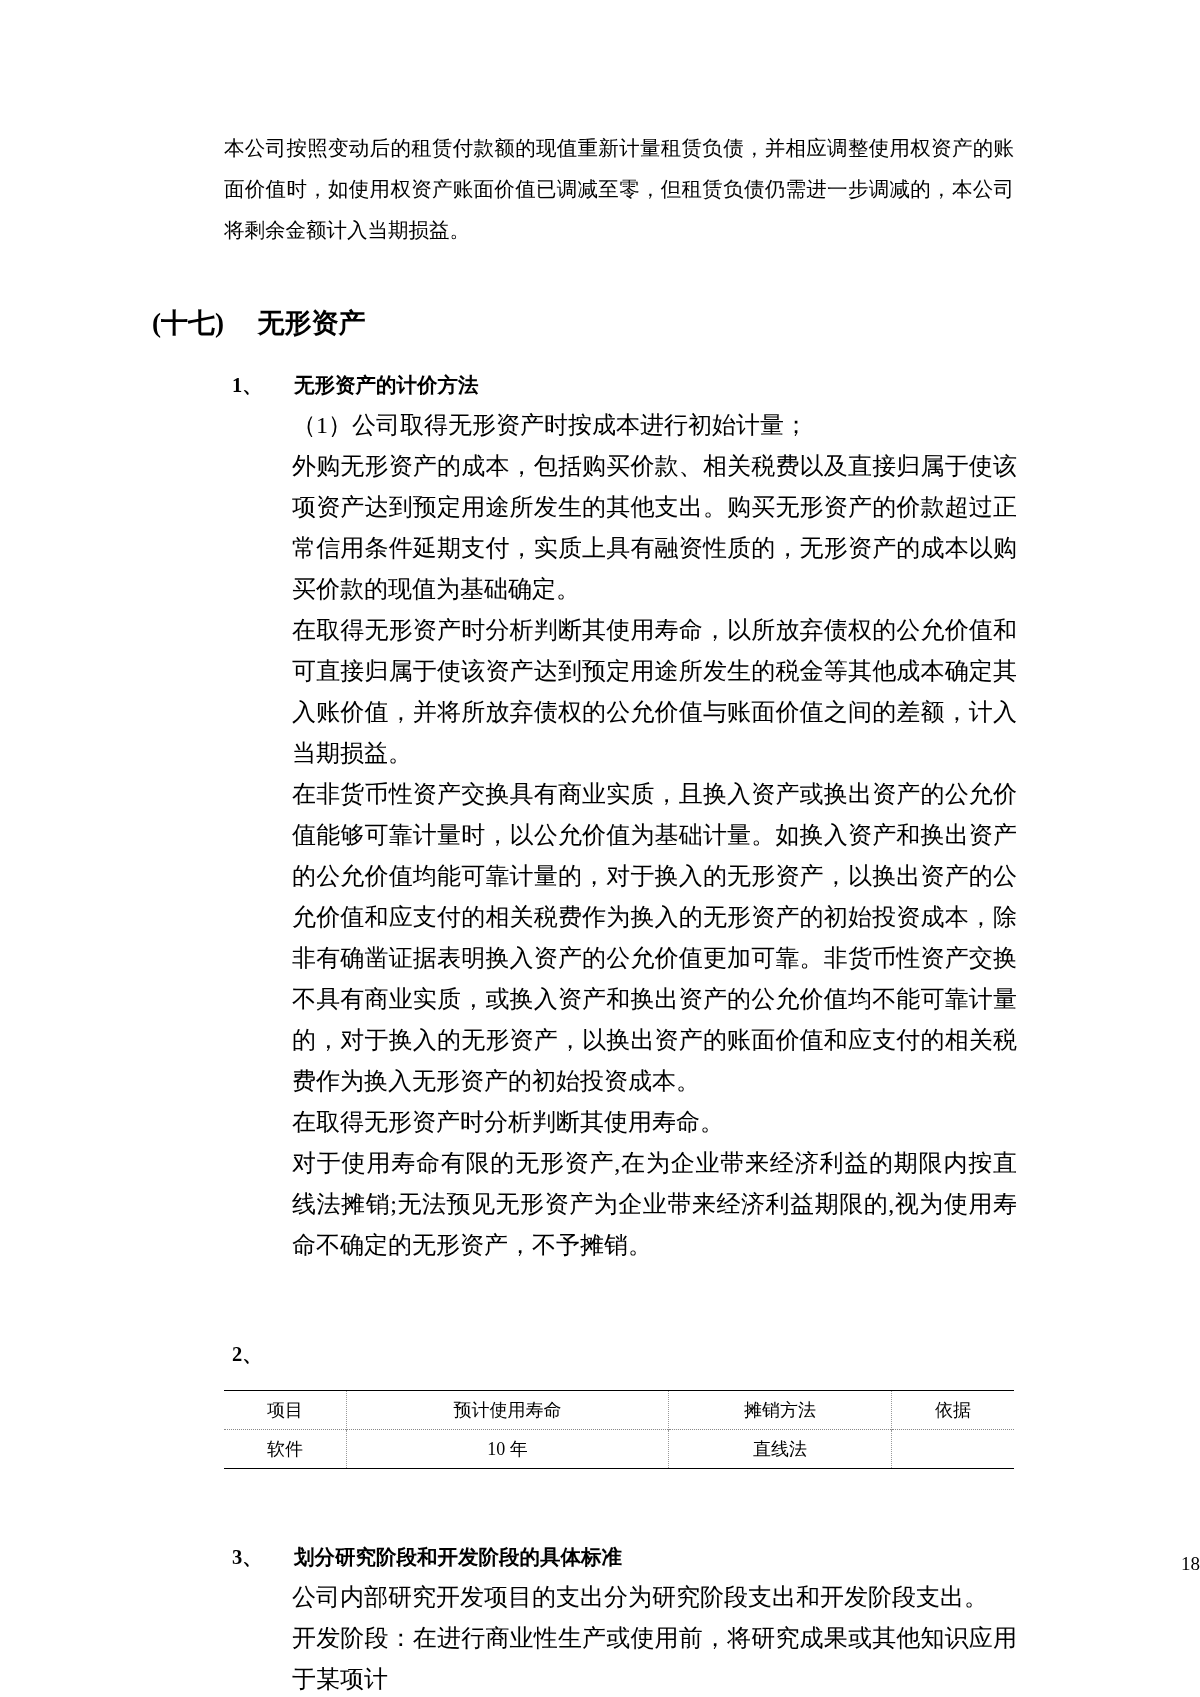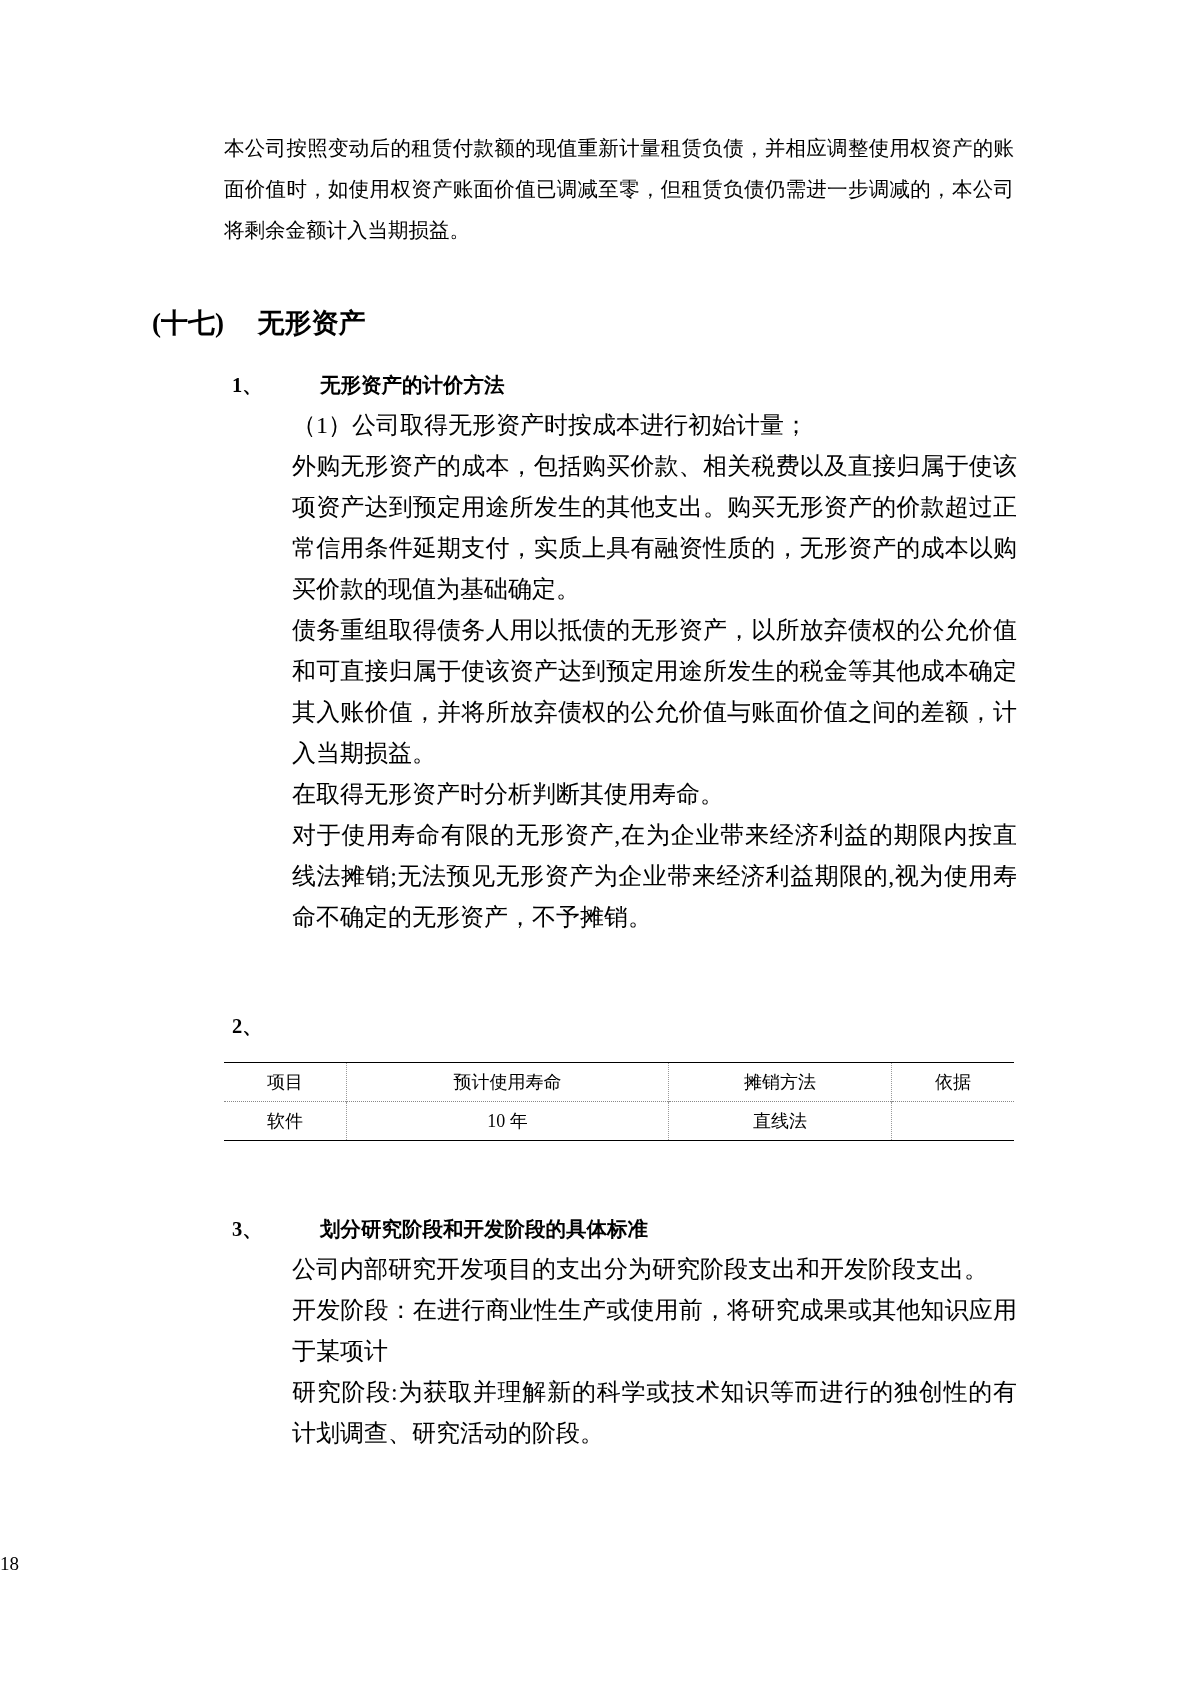--- a/index.html
+++ b/index.html
@@ -52,21 +52,20 @@
     line-height: 40px;
   }
   .level1 .num {
     width: 62px;
     flex: 0 0 62px;
     padding-left: 80px;
     box-sizing: content-box;
   }
   .level1 .txt {
     flex: 1;
-    margin-left: 26px;
   }
   .body-block {
     margin-left: 140px;
     width: 725px;
   }
   .body-block p {
     font-size: 24px;
     line-height: 41px;
     text-align: justify;
     text-justify: inter-ideograph;
@@ -98,21 +97,21 @@
   }
   table.life-table tr > *:last-child {
     border-right: none;
   }
   .spacer-lg { height: 46px; }
   .page-number {
     position: absolute;
     left: 0;
     right: 0;
     top: 1553px;
-    text-align: left;
+    text-align: right;
     font-size: 19px;
     font-family: "Liberation Serif", serif;
   }
 </style>
 </head>
 <body>
 
 <div class="page">
   <div class="content">
 
@@ -125,21 +124,22 @@
     </div>
 
     <div class="level1">
       <span class="num">1、</span>
       <span class="txt">无形资产的计价方法</span>
     </div>
 
     <div class="body-block">
       <p>（1）公司取得无形资产时按成本进行初始计量；</p>
       <p>外购无形资产的成本，包括购买价款、相关税费以及直接归属于使该项资产达到预定用途所发生的其他支出。购买无形资产的价款超过正常信用条件延期支付，实质上具有融资性质的，无形资产的成本以购买价款的现值为基础确定。</p>
-      <p>债务重组取得债务人用以抵债的无形资产，以所放弃债权的公允价值和可直接归属于使该资产达到预定用途所发生的税金等其他成本确定其入账价值，并将所放弃债权的公允价值与账面价值之间的差额，计入当期损益。</p>
+      <p>在取得无形资产时分析判断其使用寿命，以所放弃债权的公允价值和可直接归属于使该资产达到预定用途所发生的税金等其他成本确定其入账价值，并将所放弃债权的公允价值与账面价值之间的差额，计入当期损益。</p>
+      <p>在非货币性资产交换具有商业实质，且换入资产或换出资产的公允价值能够可靠计量时，以公允价值为基础计量。如换入资产和换出资产的公允价值均能可靠计量的，对于换入的无形资产，以换出资产的公允价值和应支付的相关税费作为换入的无形资产的初始投资成本，除非有确凿证据表明换入资产的公允价值更加可靠。非货币性资产交换不具有商业实质，或换入资产和换出资产的公允价值均不能可靠计量的，对于换入的无形资产，以换出资产的账面价值和应支付的相关税费作为换入无形资产的初始投资成本。</p>
       <p>在取得无形资产时分析判断其使用寿命。</p>
       <p>对于使用寿命有限的无形资产,在为企业带来经济利益的期限内按直线法摊销;无法预见无形资产为企业带来经济利益期限的,视为使用寿命不确定的无形资产，不予摊销。</p>
     </div>
 
     <div class="spacer-lg"></div>
 
     <div class="level1">
       <span class="num">2、</span>
     </div>
 

